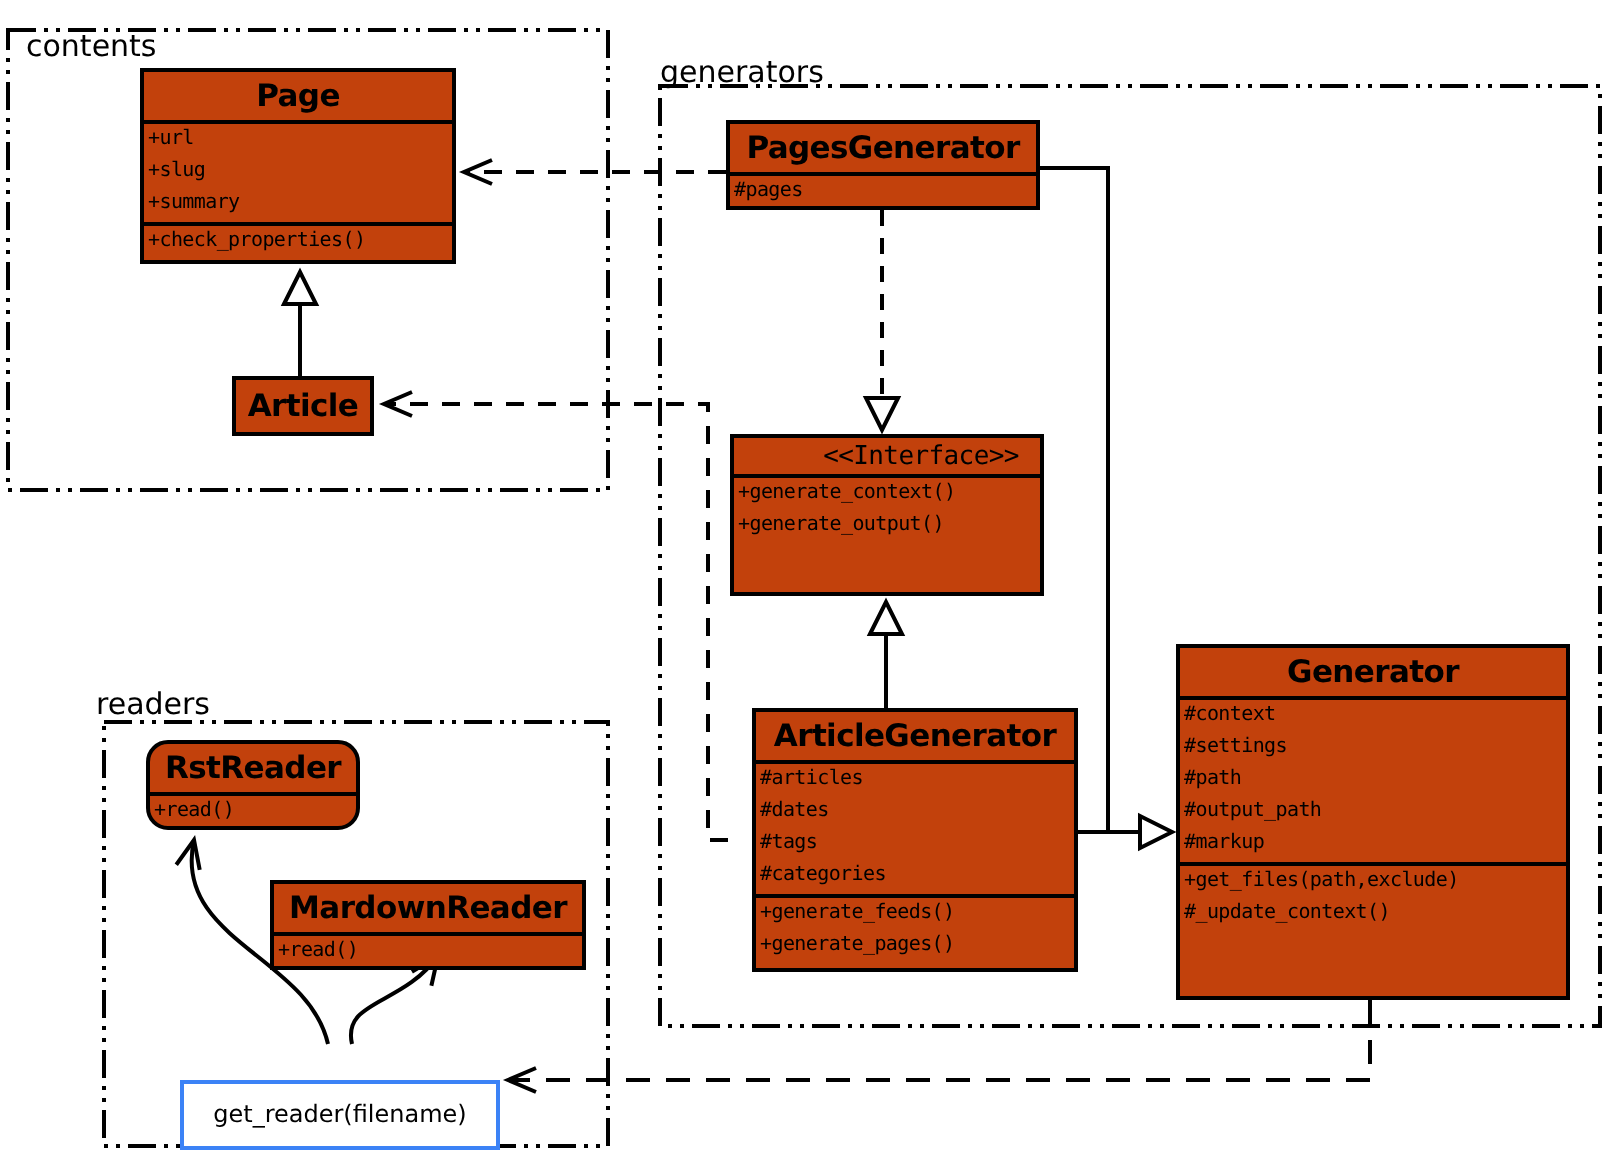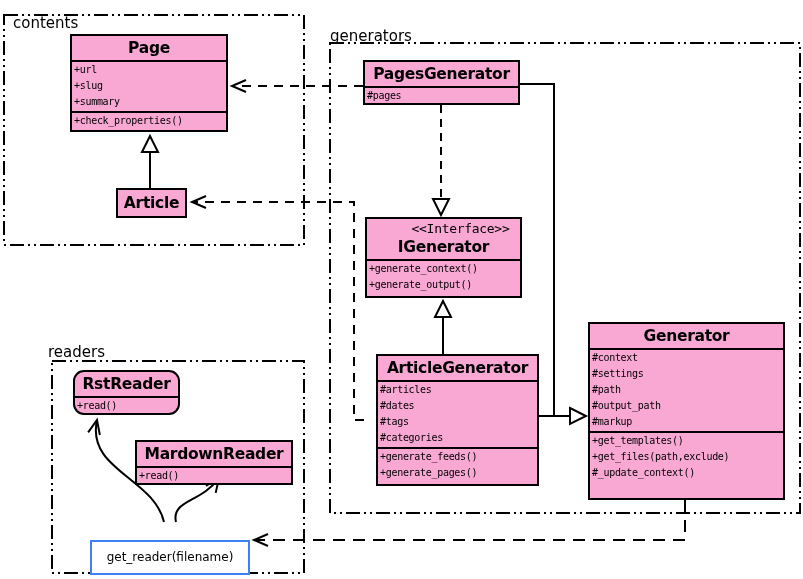--- a/index.html
+++ b/index.html
@@ -6,21 +6,21 @@
   #canvas{
     position:relative;width:803px;height:579px;background:#ffffff;
     font-family:"DejaVu Sans", sans-serif;color:#000;overflow:hidden;
   }
   #wires{position:absolute;left:0;top:0;}
   .pkg-label{
     position:absolute;font-size:15px;line-height:16px;color:#000;
     font-family:"DejaVu Sans", sans-serif;white-space:nowrap;
   }
   .uml-class{
-    position:absolute;box-sizing:border-box;background:#f9a8d4;
+    position:absolute;box-sizing:border-box;background:#c2410c;
     border:2px solid #000;overflow:hidden;
   }
   .uml-title{
     font-weight:bold;font-size:15.5px;letter-spacing:-0.3px;line-height:20px;
     text-align:center;padding:2px 2px;white-space:nowrap;
   }
   .stereotype{
     font-family:"DejaVu Sans Mono", monospace;font-weight:normal;
     font-size:13px;letter-spacing:-0.3px;line-height:16px;text-align:center;padding-top:2px;padding-left:34px;
   }
@@ -97,21 +97,20 @@
 
   <div class="uml-class" style="left:363px;top:60px;width:157px;height:45px;">
     <div class="uml-title">PagesGenerator</div>
     <div class="uml-section">
       <div class="member">#pages</div>
     </div>
   </div>
 
   <div class="uml-class" style="left:365px;top:217px;width:157px;height:81px;">
     <div class="stereotype">&lt;&lt;Interface&gt;&gt;</div>
-    <div class="uml-title" style="padding-top:0;">IGenerator</div>
     <div class="uml-section">
       <div class="member">+generate_context()</div>
       <div class="member">+generate_output()</div>
     </div>
   </div>
 
   <div class="uml-class" style="left:376px;top:354px;width:163px;height:132px;">
     <div class="uml-title">ArticleGenerator</div>
     <div class="uml-section">
       <div class="member">#articles</div>
@@ -128,21 +127,20 @@
   <div class="uml-class" style="left:588px;top:322px;width:197px;height:178px;">
     <div class="uml-title">Generator</div>
     <div class="uml-section">
       <div class="member">#context</div>
       <div class="member">#settings</div>
       <div class="member">#path</div>
       <div class="member">#output_path</div>
       <div class="member">#markup</div>
     </div>
     <div class="uml-section">
-      <div class="member">+get_templates()</div>
       <div class="member">+get_files(path,exclude)</div>
       <div class="member">#_update_context()</div>
     </div>
   </div>
 
   <div class="uml-class" style="left:73px;top:370px;width:107px;height:45px;border-radius:11px;">
     <div class="uml-title">RstReader</div>
     <div class="uml-section">
       <div class="member">+read()</div>
     </div>

